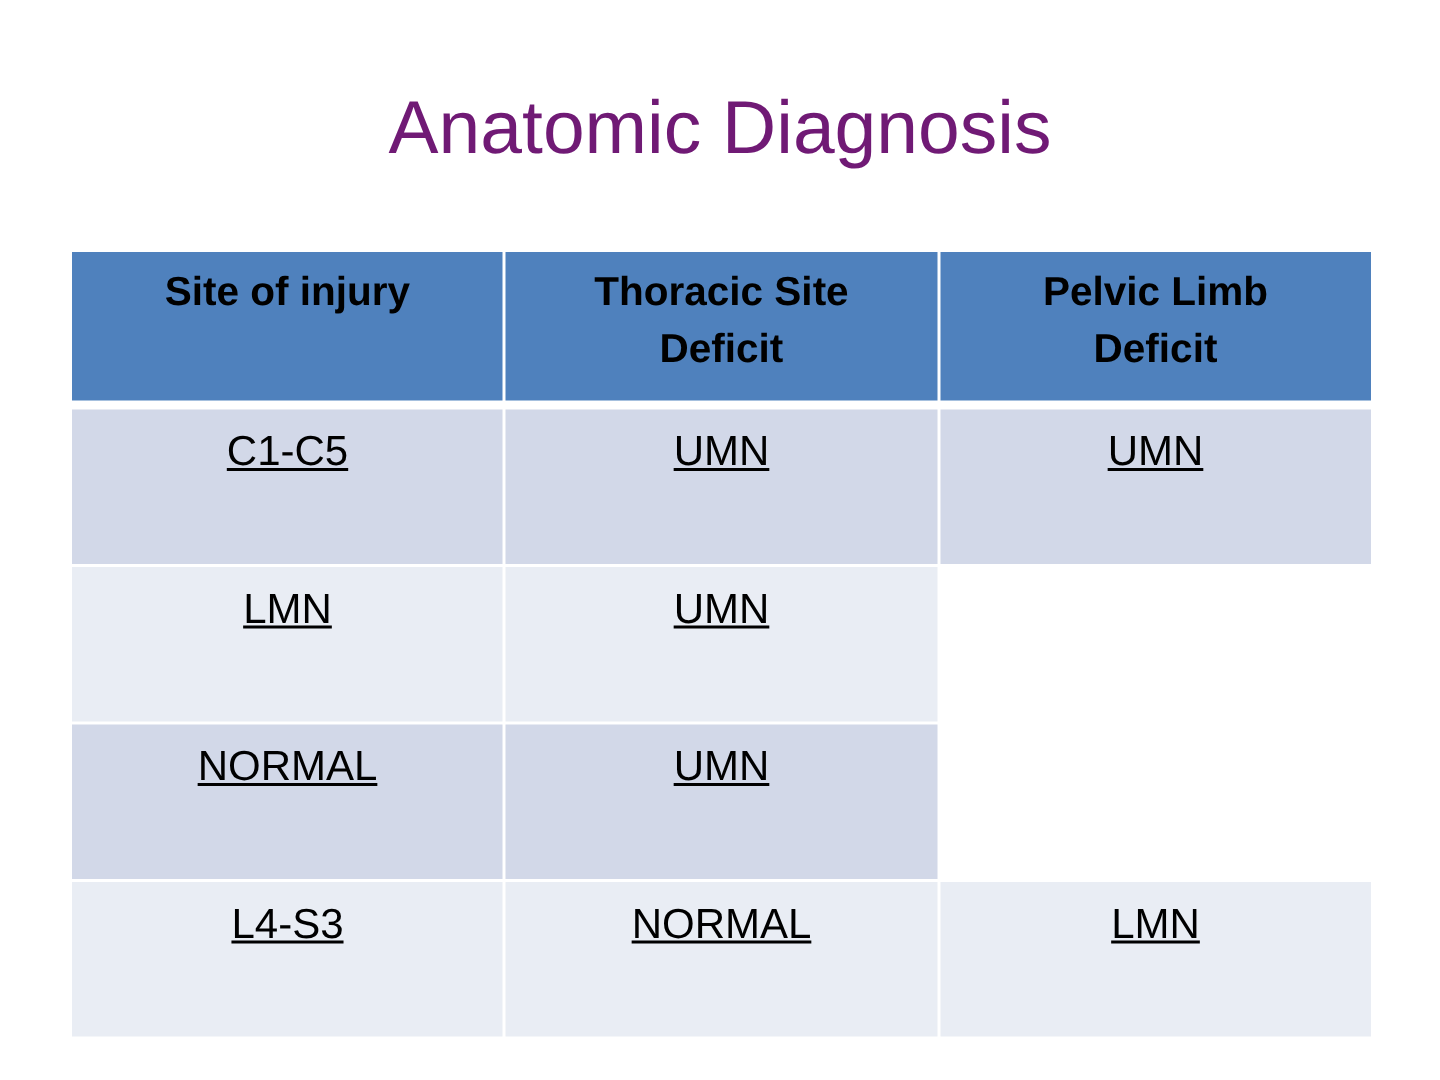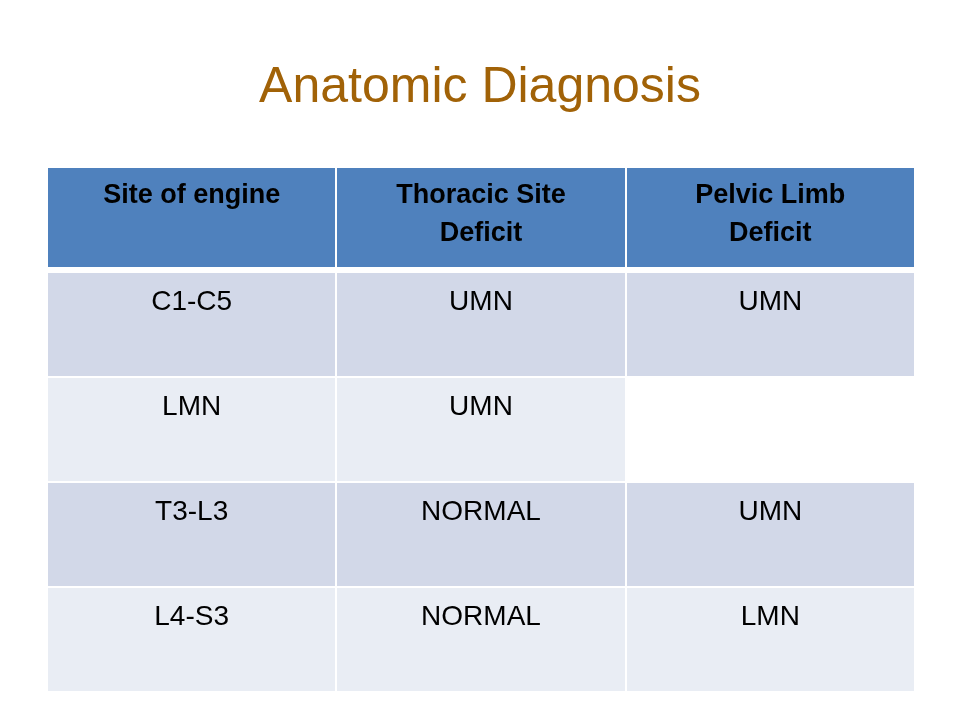--- a/index.html
+++ b/index.html
@@ -17,21 +17,21 @@
   }
   .title {
     position: absolute;
     top: 56px;
     left: 0;
     width: 100%;
     margin: 0;
     text-align: center;
     font-size: 50px;
     font-weight: 400;
-    color: #a16207;
+    color: #701a75;
     letter-spacing: 0px;
   }
   .table {
     position: absolute;
     left: 48px;
     top: 168px;
     width: 866px;
   }
   .row {
     display: grid;
@@ -60,54 +60,54 @@
   .td {
     height: 103px;
     box-sizing: border-box;
     padding-top: 9px;
     text-align: center;
     font-size: 28px;
     line-height: 38px;
     font-weight: 400;
     color: #000000;
     white-space: pre-line;
+    text-decoration: underline;
   }
   .tr.band-dark .td  { background: #D2D8E8; }
   .tr.band-light .td { background: #E9EDF4; }
 </style>
 </head>
 <body>
 
 <div class="slide">
 
   <h1 class="title">Anatomic Diagnosis</h1>
 
   <div class="table">
 
     <div class="row thead-row">
-      <div class="th">Site of engine</div>
+      <div class="th">Site of injury</div>
       <div class="th">Thoracic Site
 Deficit</div>
       <div class="th">Pelvic Limb
 Deficit</div>
     </div>
 
     <div class="row tr band-dark">
       <div class="td">C1-C5</div>
       <div class="td">UMN</div>
       <div class="td">UMN</div>
     </div>
 
     <div class="row tr band-light">
       <div class="td">LMN</div>
       <div class="td">UMN</div>
     </div>
 
     <div class="row tr band-dark">
-      <div class="td">T3-L3</div>
       <div class="td">NORMAL</div>
       <div class="td">UMN</div>
     </div>
 
     <div class="row tr band-light">
       <div class="td">L4-S3</div>
       <div class="td">NORMAL</div>
       <div class="td">LMN</div>
     </div>
 

